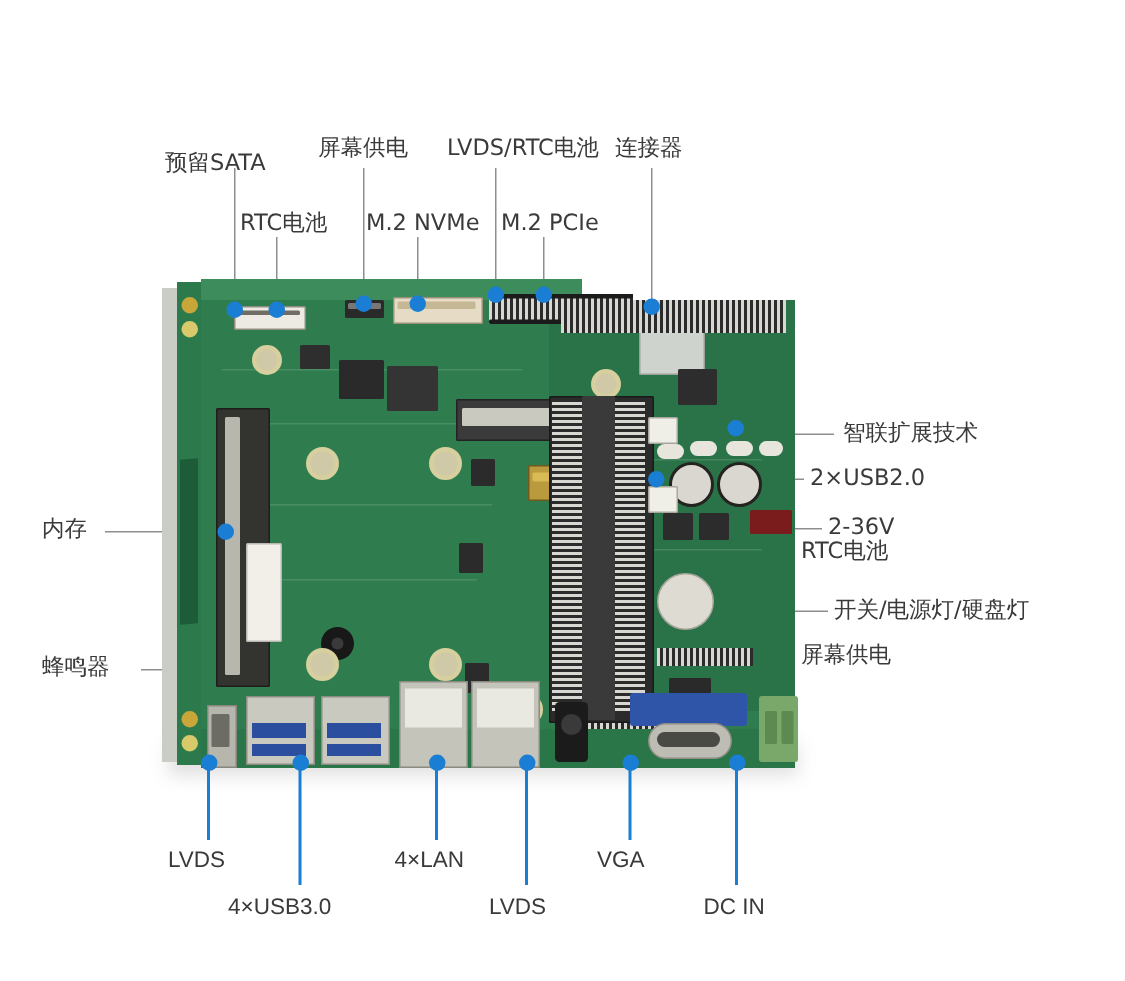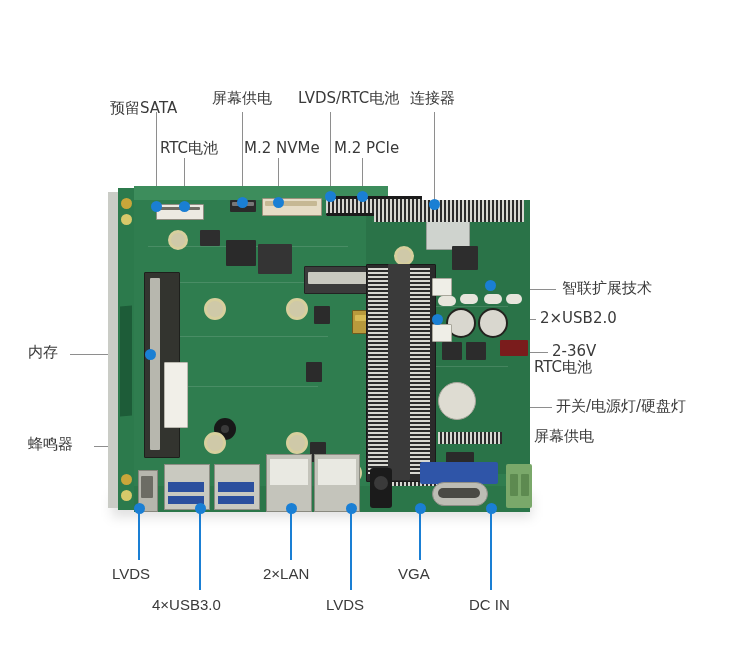--- a/index.html
+++ b/index.html
@@ -262,21 +262,21 @@
   <div class="dot" style="left:139px;top:508px;"></div>
   <div class="lead blue" style="left:138px;top:508px;height:52px;"></div>
   <div class="lbl" style="left:112px;top:566px;">LVDS</div>
 
   <div class="dot" style="left:200px;top:508px;"></div>
   <div class="lead blue" style="left:199px;top:508px;height:82px;"></div>
   <div class="lbl" style="left:152px;top:597px;">4×USB3.0</div>
 
   <div class="dot" style="left:291px;top:508px;"></div>
   <div class="lead blue" style="left:290px;top:508px;height:52px;"></div>
-  <div class="lbl" style="left:263px;top:566px;">2×LAN</div>
+  <div class="lbl" style="left:263px;top:566px;">4×LAN</div>
 
   <div class="dot" style="left:351px;top:508px;"></div>
   <div class="lead blue" style="left:350px;top:508px;height:82px;"></div>
   <div class="lbl" style="left:326px;top:597px;">LVDS</div>
 
   <div class="dot" style="left:420px;top:508px;"></div>
   <div class="lead blue" style="left:419px;top:508px;height:52px;"></div>
   <div class="lbl" style="left:398px;top:566px;">VGA</div>
 
   <div class="dot" style="left:491px;top:508px;"></div>

